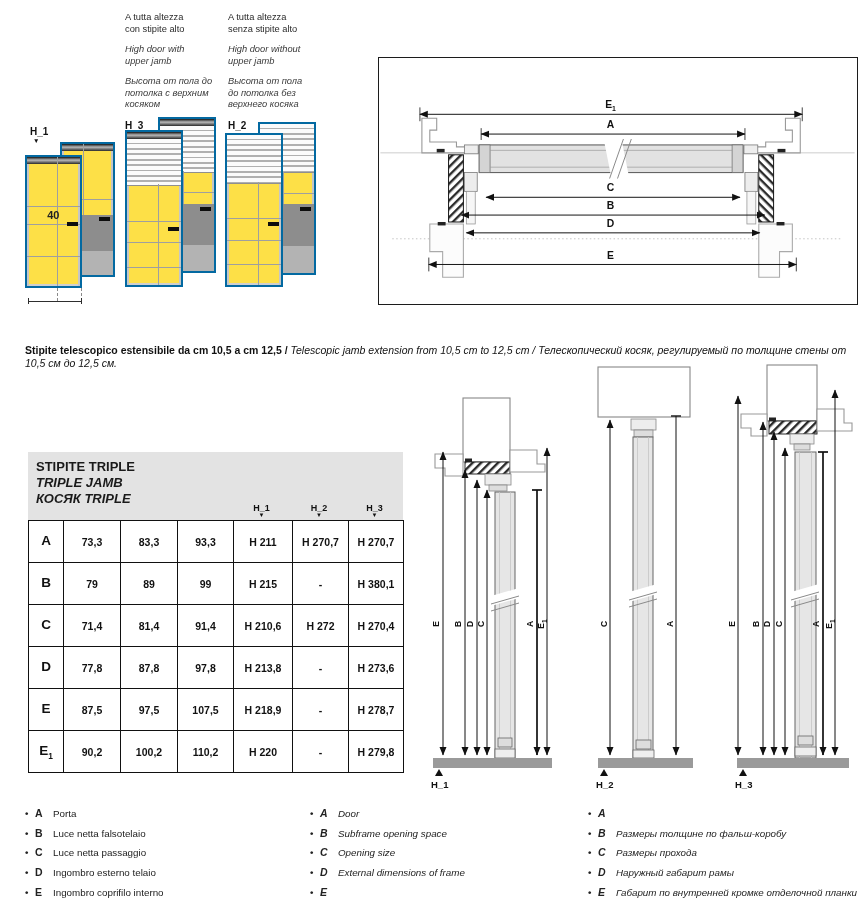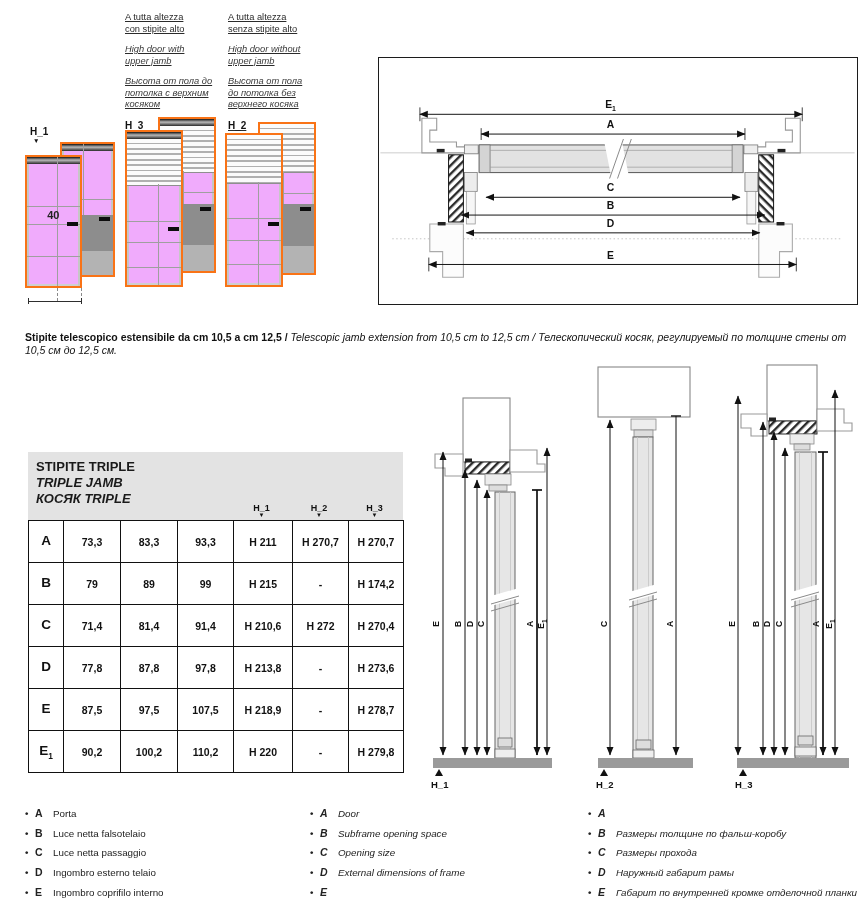--- a/index.html
+++ b/index.html
@@ -1,46 +1,46 @@
 <!DOCTYPE html>
 <html><head>
 <meta charset="utf-8">
 <style>
   html,body{margin:0;padding:0;background:#fff;}
   #page{position:relative;width:864px;height:904px;background:#fff;overflow:hidden;
         font-family:"Liberation Sans",sans-serif;color:#1a1a1a;}
   
-  .tcol{position:absolute;width:104px;font-size:9.3px;line-height:11.5px;color:#2b2b2b;text-decoration:underline;}
+  .tcol{position:absolute;width:104px;font-size:9.3px;line-height:11.5px;color:#2b2b2b;}
   .tcol p{margin:0 0 9px 0;white-space:pre-line;}
   .tcol .itl{font-style:italic;color:#3a3a3a;}
   .hmark{font-weight:bold;font-size:10px;color:#111;}
   .hmark .tri{display:block;font-size:6.5px;line-height:6px;margin:1px 0 0 3px;color:#111;}
   
-  .door{position:absolute;border:2px solid #f97316;background:#f0abfc;box-sizing:border-box;
+  .door{position:absolute;border:2px solid #0369a1;background:#fde047;box-sizing:border-box;
         box-shadow:inset 2px 0 0 #c6c6c6, inset -2px 0 0 #c6c6c6, inset 0 -2px 0 #cfcfcf;}
   .door .vline{position:absolute;top:0;bottom:0;width:1px;background:#9f9f9f;}
   .door .hline{position:absolute;left:0;right:0;height:1px;background:#9f9f9f;}
   .door .cap{position:absolute;top:0;left:0;right:0;height:7px;
              background:linear-gradient(#141414,#b9b9b9 45%,#2a2a2a);}
   .door .stripes{position:absolute;left:0;right:0;
              background:repeating-linear-gradient(180deg,#fbfbfb 0 3.6px,#b0b0b0 3.6px 5.4px);
              border-bottom:1px solid #8f8f8f;}
   .door .dark{position:absolute;left:0;right:0;background:#8d8d8d;}
   .door .mid{position:absolute;left:0;right:0;background:#b3b3b3;}
   .handle{position:absolute;width:11px;height:4px;background:#0d0d0d;}
   .num40{position:absolute;font-size:11px;font-weight:bold;color:#222;}
   .dashv{position:absolute;width:0;border-left:1px dashed #8a8a8a;}
   .dimline{position:absolute;height:0;border-top:1px solid #2e2e2e;}
   .tick{position:absolute;width:1px;height:6px;background:#2e2e2e;}
   
   #xsec{position:absolute;left:378px;top:57px;width:480px;height:248px;
         border:1.5px solid #1c1c1c;box-sizing:border-box;}
   svg text{font-family:"Liberation Sans",sans-serif;fill:#111;}
   
-  #cap{position:absolute;left:25px;top:320px;width:824px;font-size:10.5px;line-height:13.5px;color:#111;}
+  #cap{position:absolute;left:25px;top:333px;width:824px;font-size:10.5px;line-height:13.5px;color:#111;}
   #cap .b{font-weight:bold;}
   #cap .i{font-style:italic;}
   
   #tbl{position:absolute;left:28px;top:452px;width:375px;}
   #tblhead{position:relative;height:68px;background:#e3e3e3;}
   #tblhead .t{font-size:13px;font-weight:bold;line-height:16px;padding-left:8px;}
   #tblhead .t:first-child{padding-top:7px;}
   #tblhead .ital{font-style:italic;}
   .hcol{position:absolute;bottom:2px;text-align:center;font-weight:bold;font-size:9px;color:#111;}
   .hcol .tri{display:block;font-size:6px;line-height:5px;}
@@ -239,21 +239,21 @@
           <td>H 270,7</td>
           <td>H 270,7</td>
         </tr>
         <tr>
           <td class="rl"><span>B</span><sub></sub></td>
           <td>79</td>
           <td>89</td>
           <td>99</td>
           <td>H 215</td>
           <td>-</td>
-          <td>H 174,2</td>
+          <td>H 380,1</td>
         </tr>
         <tr>
           <td class="rl"><span>C</span><sub></sub></td>
           <td>71,4</td>
           <td>81,4</td>
           <td>91,4</td>
           <td>H 210,6</td>
           <td>H 272</td>
           <td>H 270,4</td>
         </tr>

